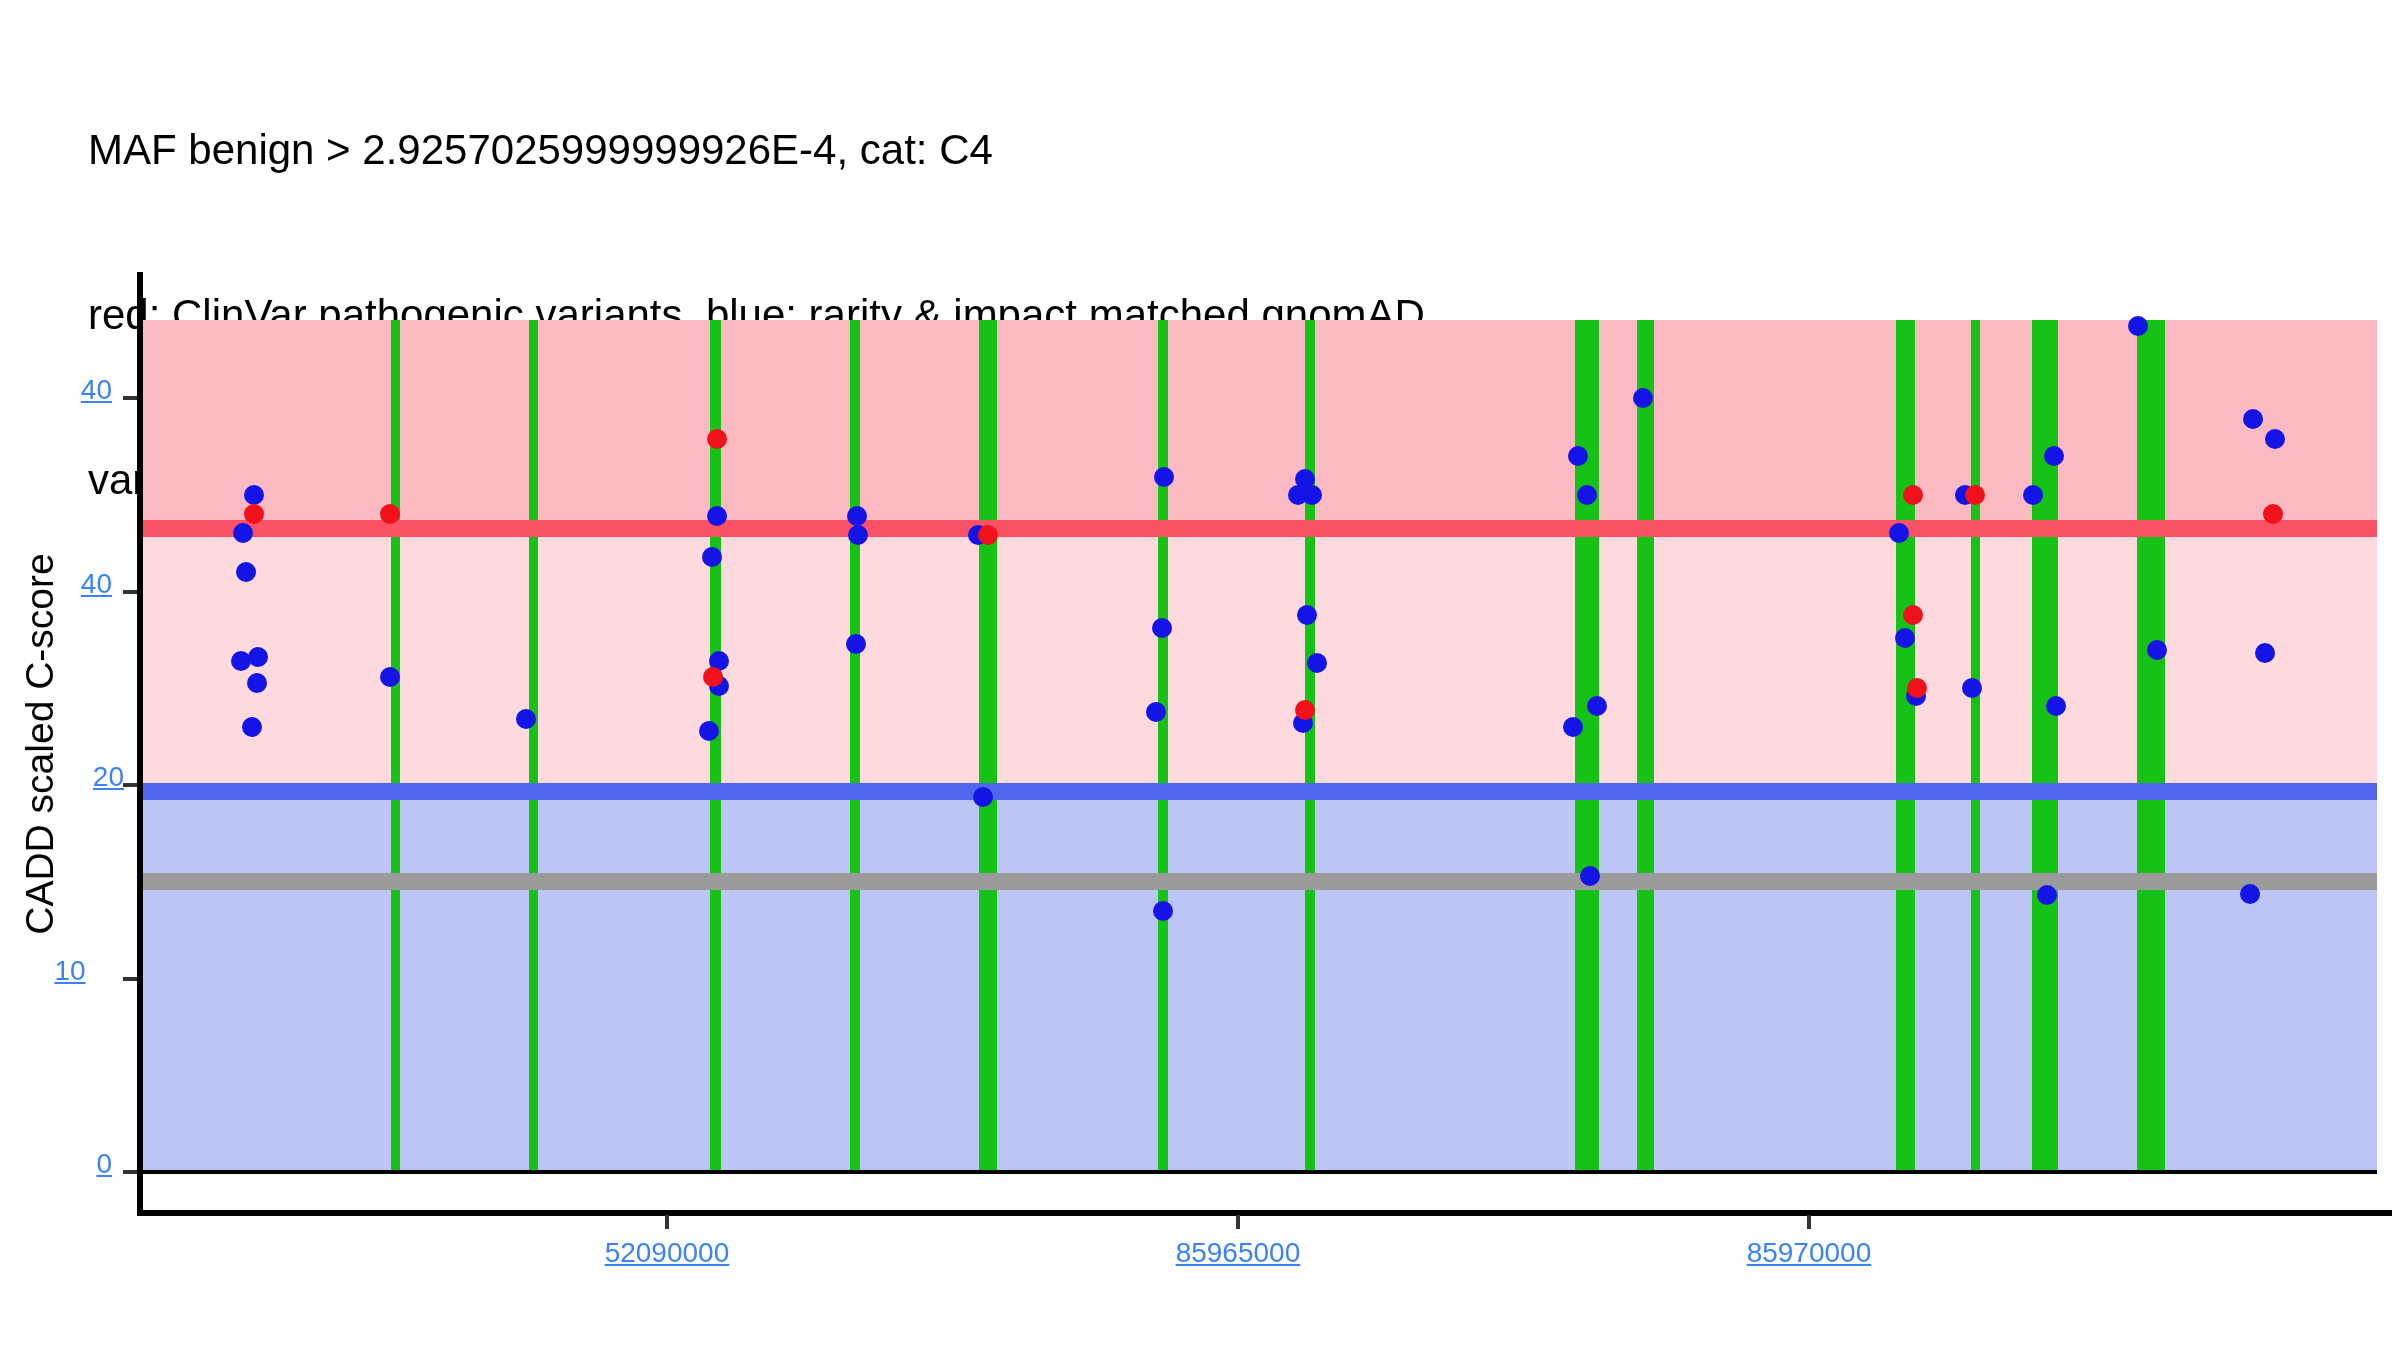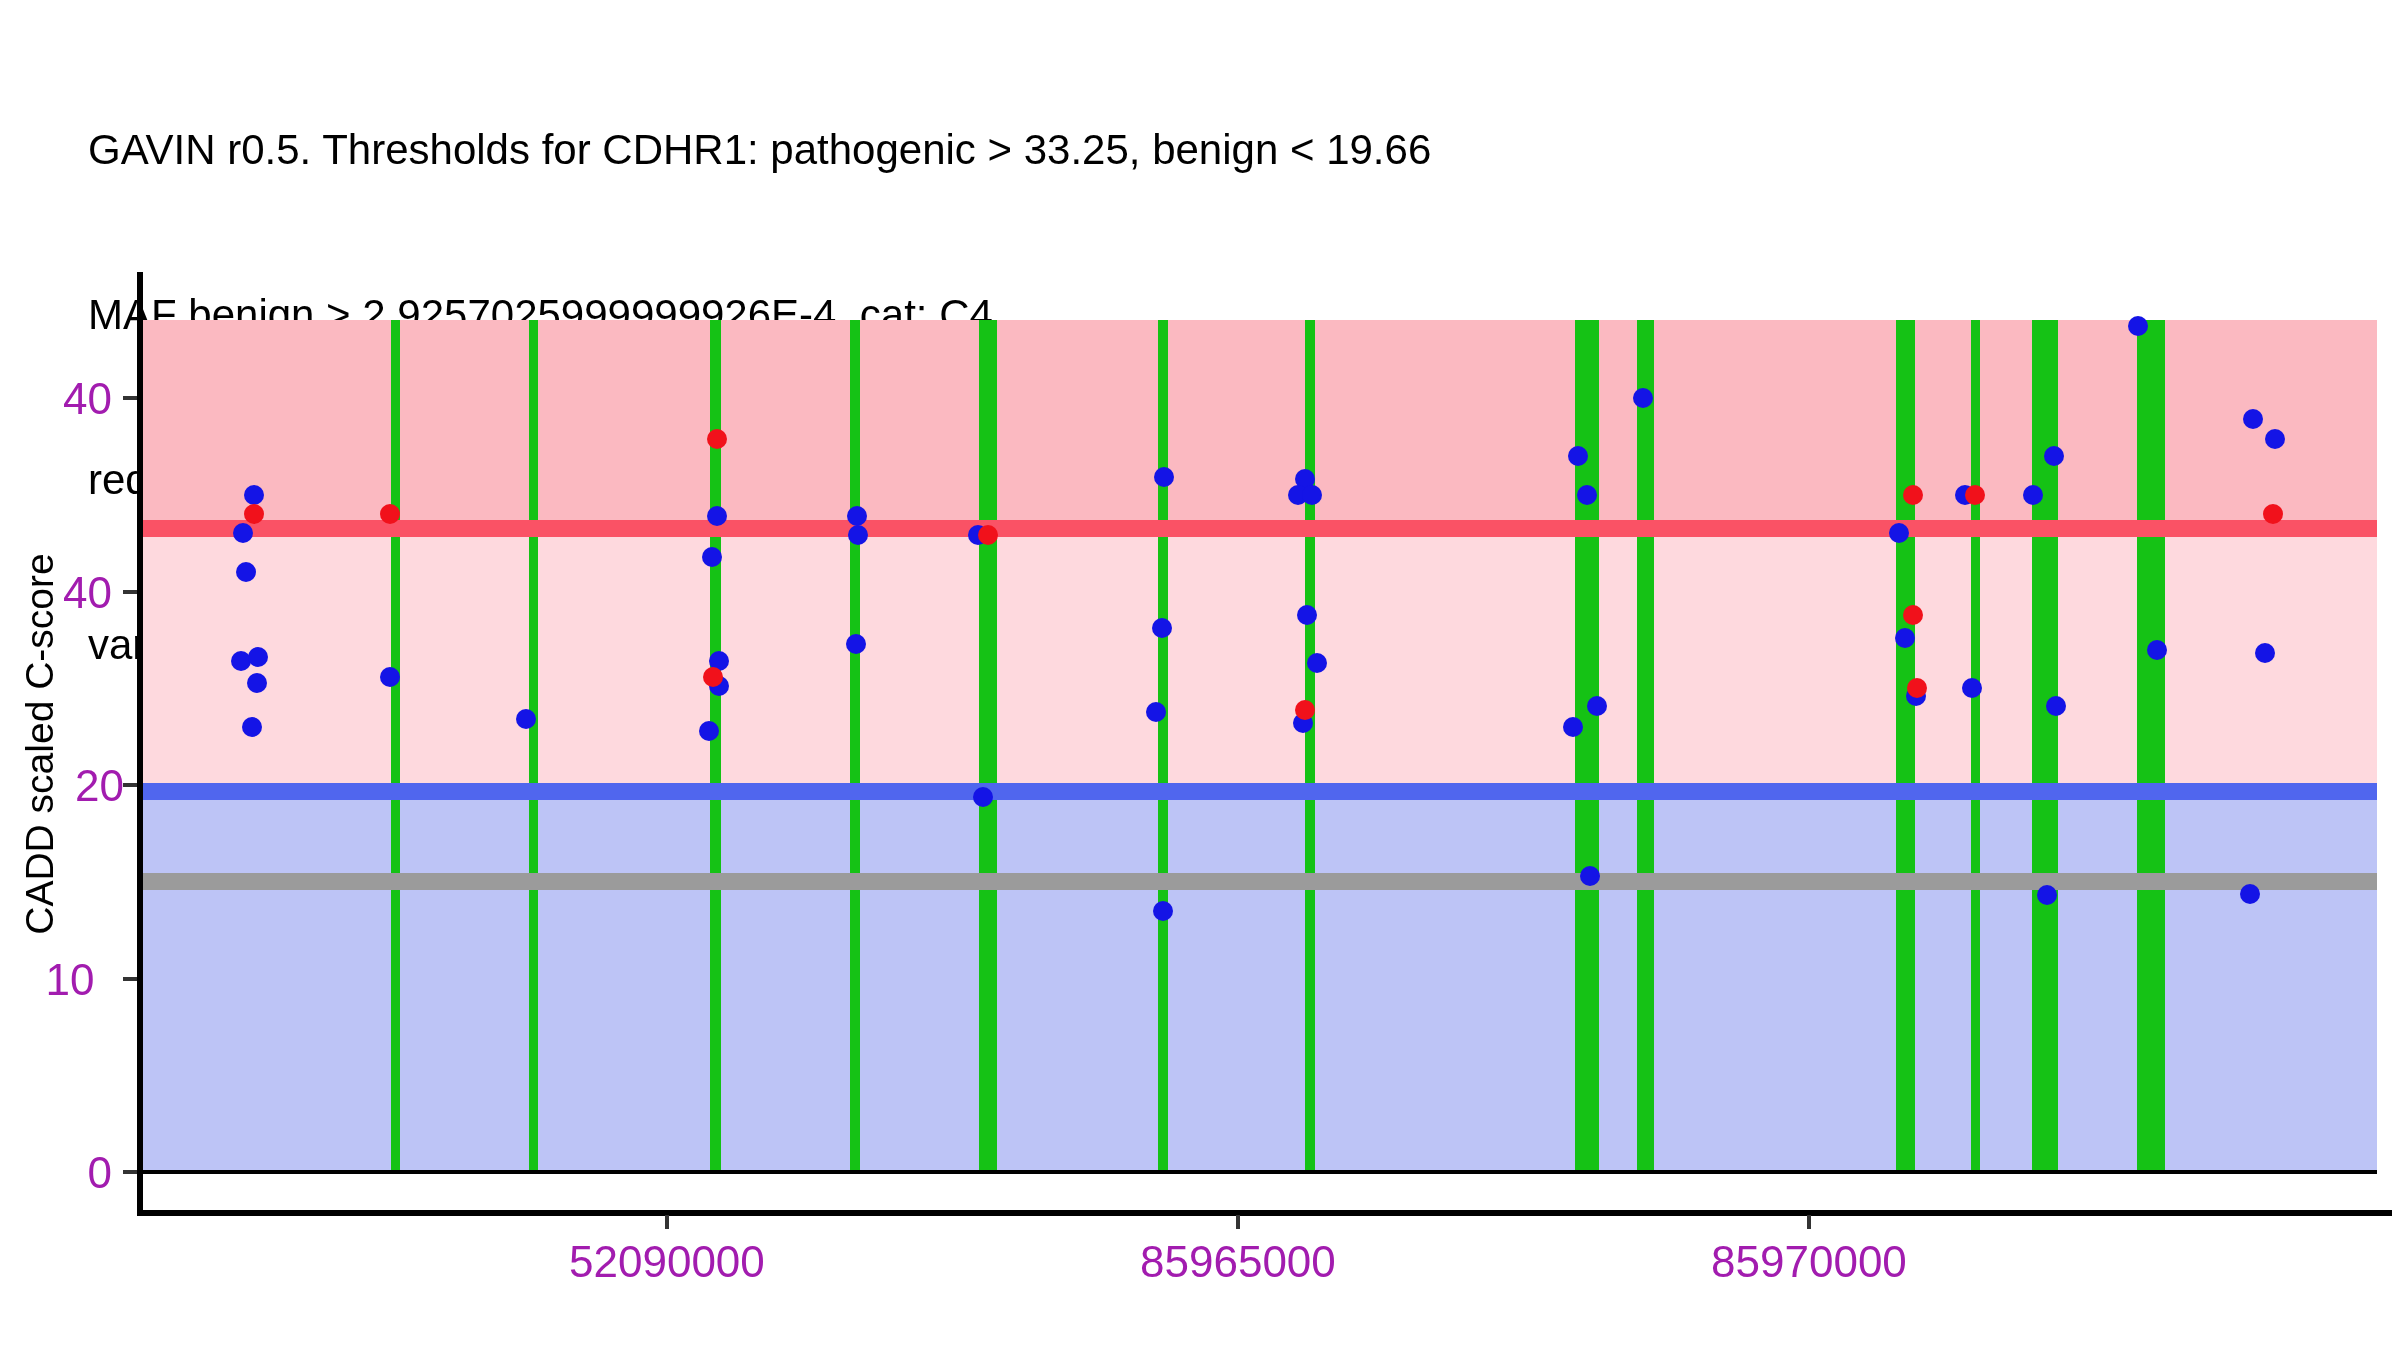--- a/index.html
+++ b/index.html
@@ -2,29 +2,28 @@
 <html><head>
 <meta charset="utf-8">
 <style>
   html,body{margin:0;padding:0;background:#ffffff;}
   .figure{position:relative;width:2400px;height:1350px;background:#ffffff;overflow:hidden;
           font-family:"Liberation Sans", sans-serif;}
   .abs{position:absolute;}
   .title-block{position:absolute;left:88px;top:12px;color:#000;font-size:42px;line-height:55px;white-space:pre;}
   .x-title{position:absolute;color:#000;font-size:39px;transform:translateX(-50%);white-space:nowrap;}
   .y-title{position:absolute;color:#000;font-size:39px;transform:translate(-50%,-50%) rotate(-90deg);white-space:nowrap;}
-  .tick-label{position:absolute;color:#a21caf;font-size:44px;}
+  .tick-label{position:absolute;color:#3b82f6;font-size:28px;text-decoration:underline;}
   .dot{position:absolute;border-radius:50%;}
 </style>
 </head>
 <body>
 
 <div class="figure">
   <div class="title-block">
-    <div>GAVIN r0.5. Thresholds for CDHR1: pathogenic &gt; 33.25, benign &lt; 19.66</div>
     <div>MAF benign &gt; 2.9257025999999926E-4, cat: C4</div>
     <div>red: ClinVar pathogenic variants, blue: rarity &amp; impact matched gnomAD</div>
     <div>variants, green: RefSeq exons, grey: genome-wide fallback threshold</div>
   </div>
 
   <div id="panel"></div>
 
   <div class="y-title" style="left:40px;top:744px;">CADD scaled C-score</div>
 <div class="abs" style="left: 140px; top: 320.496px; width: 2237px; height: 208.122px; background: rgb(251, 185, 193);"></div>
     <div class="abs" style="left: 140px; top: 528.618px; width: 2237px; height: 263.105px; background: rgb(254, 217, 222);"></div>

